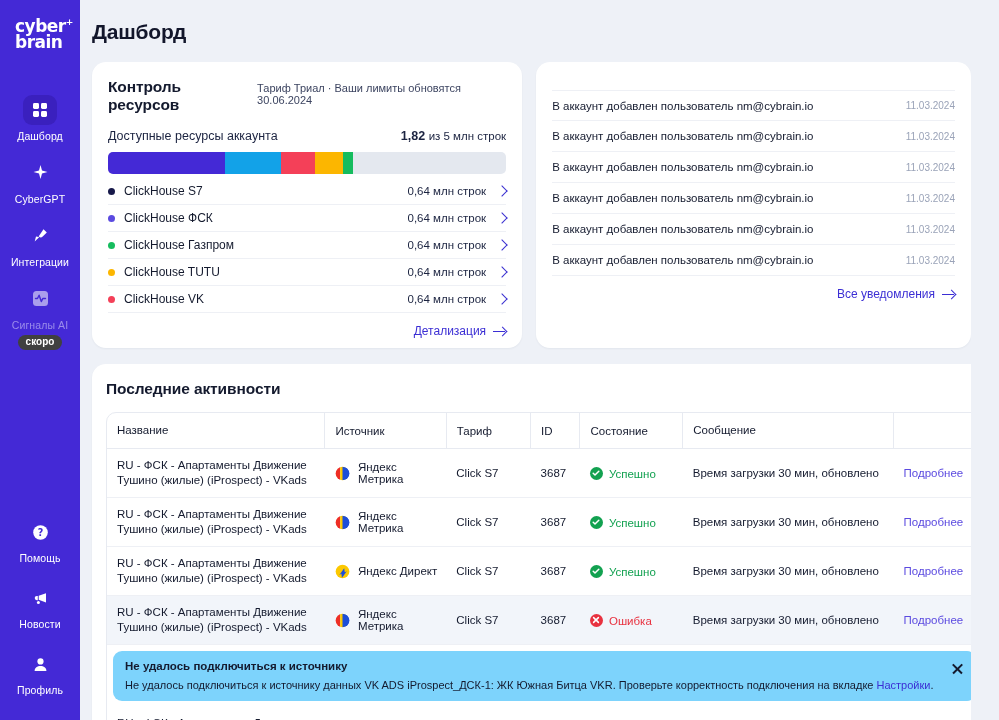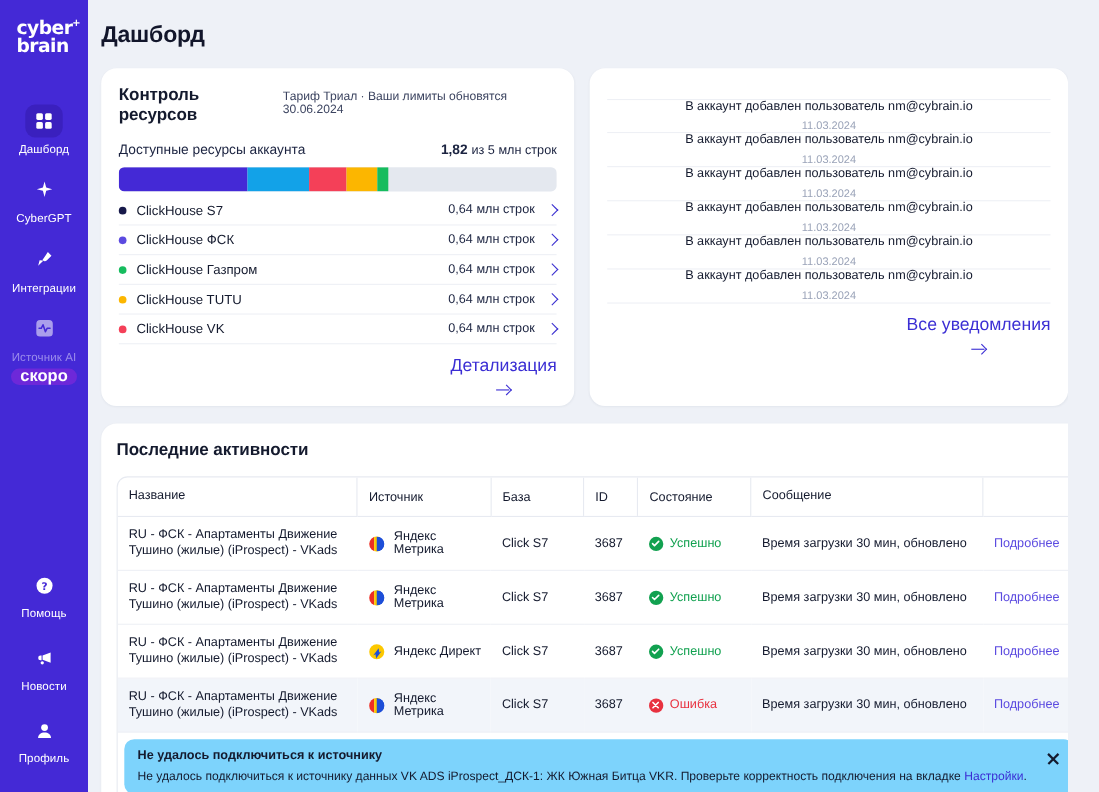--- a/index.html
+++ b/index.html
@@ -35,22 +35,22 @@
   }
   .nav-ico {
     width: 34px; height: 30px; display: flex; align-items: center; justify-content: center;
     border-radius: 9px; margin-bottom: 5px;
   }
   .nav-item.active .nav-ico { background: #3a20be; }
   .nav-label { color: #ffffff; font-size: 10.5px; line-height: 12px; letter-spacing: .1px; }
   .nav-item.dim .nav-label { color: #9b8ceb; }
   .nav-item.dim .nav-ico svg { opacity: .55; }
   .badge-soon {
-    margin-top: 4px; background: #6d28d9; color: #fff;
-    font-size: 15px; font-weight: 700; border-radius: 8px;
+    margin-top: 4px; background: #404040; color: #fff;
+    font-size: 10px; font-weight: 700; border-radius: 8px;
     padding: 2px 8px 3px; line-height: 10px;
   }
   .nav-bottom .nav-item { padding: 9px 0 10px; }
 
   
   .main { flex: 1; height: 720px; padding: 0 0 0 0; overflow: hidden; position: relative; }
   .page-title {
     font-size: 21px; font-weight: 700; letter-spacing: -.2px;
     padding: 20px 0 0 12px; color: #12162b;
   }
@@ -85,30 +85,30 @@
     border-bottom: 1px solid #eef0f5; cursor: pointer; justify-content: space-between;
   }
   .dot { width: 7px; height: 7px; border-radius: 50%; flex: 0 0 7px; margin-right: 9px; }
   .res-name { font-size: 12px; color: #141a2e; flex: 1; }
   .res-val { font-size: 11.5px; color: #1b2340; margin-right: 12px; }
   .chev { width: 8px; height: 8px; border-right: 1.6px solid #3a2fd0; border-top: 1.6px solid #3a2fd0; transform: rotate(45deg); }
 
   .card-foot { display: flex; justify-content: flex-end; padding-top: 11px; }
   .link-arrow {
     display: inline-flex; align-items: center; gap: 7px;
-    color: #3b2ed4; font-size: 16px; cursor: pointer; flex-direction: column;
+    color: #3b2ed4; font-size: 12px; cursor: pointer;
   }
   .arrow-r { display: inline-block; width: 13px; height: 10px; position: relative; }
   .arrow-r::before { content:""; position:absolute; top:4.5px; left:0; width:12px; height:1.5px; background:#3b2ed4; }
   .arrow-r::after { content:""; position:absolute; top:1.8px; right:0; width:6px; height:6px; border-right:1.5px solid #3b2ed4; border-top:1.5px solid #3b2ed4; transform: rotate(45deg); }
 
   .notif-list { margin-top: 12px; }
   .notif-row {
     display: flex; align-items: center; justify-content: space-between;
-    height: 31px; border-bottom: 1px solid #eef0f5; cursor: pointer; flex-direction: column;
+    height: 31px; border-bottom: 1px solid #eef0f5; cursor: pointer;
   }
   .notif-row:first-child { border-top: 1px solid #eef0f5; }
   .notif-text { font-size: 11.5px; color: #141a2e; }
   .notif-date { font-size: 10px; color: #9aa3b8; }
 
   
   .card-act { margin: 16px 0 0 12px; width: 905px; padding: 16px 14px 12px; }
   .act-title { font-size: 15.5px; font-weight: 700; letter-spacing: -.1px; }
   .table-wrap {
     margin-top: 14px; border: 1px solid #e7eaf1; border-radius: 10px; overflow: hidden;
@@ -132,21 +132,21 @@
   .c-st   { width: 100px; }
   .c-msg  { width: 205px; line-height: 15px; }
   .c-more { width: 86px; text-align: left; }
 
   tr.err td { background: #f2f5fa; }
   tr.err td:last-child { border-top-right-radius: 8px; border-bottom-right-radius: 8px; }
 
   .src { display: flex; align-items: center; gap: 8px; }
   .ic { width: 15px; height: 15px; flex: 0 0 15px; }
 
-  .status { display: flex; align-items: center; gap: 6px; font-size: 11.5px; }
+  .status { display: flex; align-items: flex-end; gap: 6px; font-size: 11.5px; }
   .status.ok { color: #12a150; }
   .status.bad { color: #e8313f; }
   .st-ic { width: 13px; height: 13px; border-radius: 50%; display:flex; align-items:center; justify-content:center; flex:0 0 13px; }
   .st-ic.ok { background: #12a150; }
   .st-ic.bad { background: #e8313f; }
   .st-ic svg { display:block; }
 
   .more-link { color: #5b4ae0; font-size: 11.5px; cursor: pointer; }
 
   .alert {
@@ -208,21 +208,21 @@
         <span class="nav-label">Интеграции</span>
       </div>
 
       <div class="nav-item dim">
         <span class="nav-ico">
           <svg width="17" height="17" viewBox="0 0 17 17">
               <rect x="1" y="1" width="15" height="15" rx="3.5" fill="#fff"></rect>
               <path d="M3.5 8.5h2l1.6-3.3 2.2 6.4 1.5-3.1h2.7" stroke="#4429d6" stroke-width="1.4" fill="none" stroke-linecap="round" stroke-linejoin="round"></path>
             </svg>
         </span>
-        <span class="nav-label">Источник AI</span>
+        <span class="nav-label">Сигналы AI</span>
         <span class="badge-soon">скоро</span>
       </div>
     </nav>
 
     <nav class="nav-bottom">
       <div class="nav-item">
         <span class="nav-ico">
           <svg width="17" height="17" viewBox="0 0 17 17">
               <circle cx="8.5" cy="8.5" r="7.3" fill="#fff"></circle>
               <text x="8.5" y="12.3" font-size="9.6" font-weight="bold" text-anchor="middle" fill="#4429d6" font-family="DejaVu Sans">?</text>
@@ -358,21 +358,21 @@
 
     <section class="card card-act">
       <div class="act-title">Последние активности</div>
 
       <div class="table-wrap">
         <table class="act">
           <thead>
             <tr>
               <th class="c-name">Название</th>
               <th class="c-src">Источник</th>
-              <th class="c-db">База</th>
+              <th class="c-db">Тариф</th>
               <th class="c-id">ID</th>
               <th class="c-st">Состояние</th>
               <th class="c-msg">Сообщение</th>
               <th class="c-more"></th>
             </tr>
           </thead>
           <tbody id="act-body">
               <tr>
                 <td class="c-name">RU - ФСК - Апартаменты Движение Тушино (жилые) (iProspect) - VKads</td>
                 <td class="c-src">

